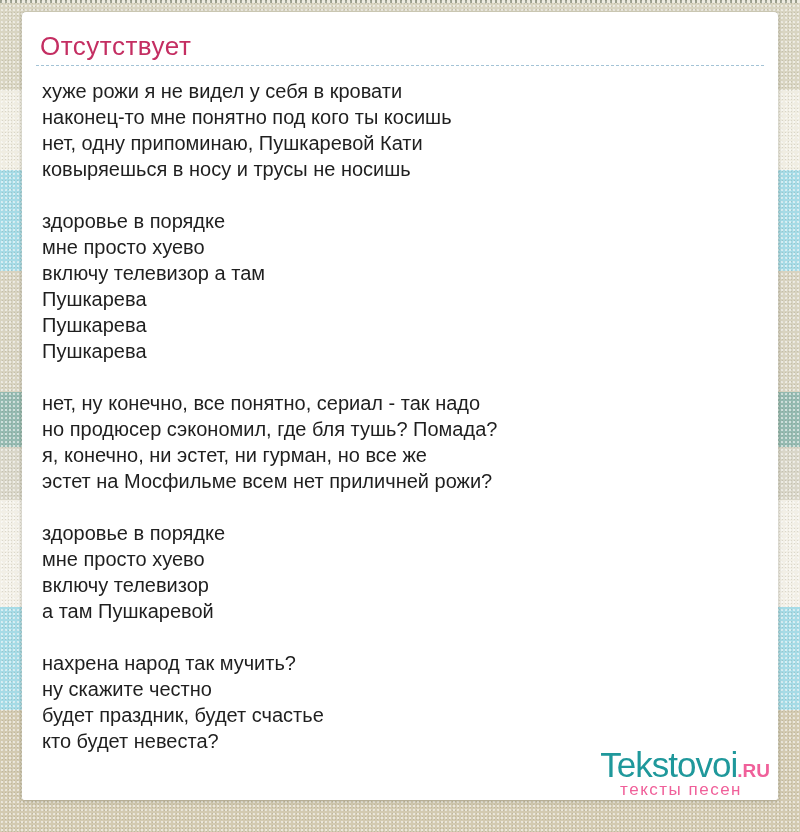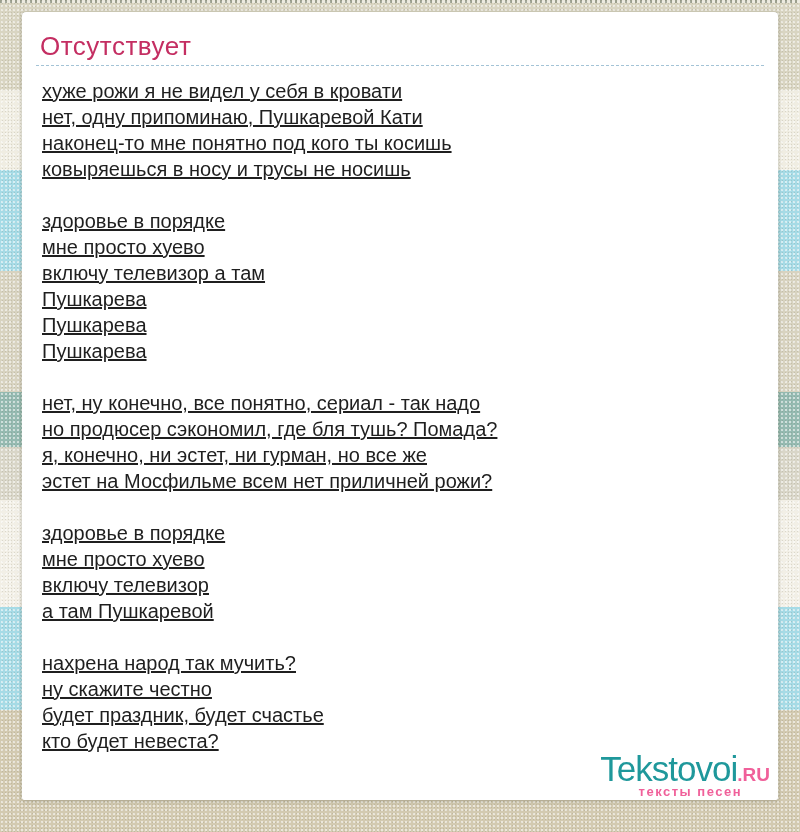--- a/index.html
+++ b/index.html
@@ -54,53 +54,53 @@
   }
   .artist-line a{color:var(--artist-link);text-decoration:none;}
   .separator{
     border:0;border-top:1px dashed var(--dash);margin:3px 0 0 -4px;
   }
   .lyrics{
     margin-top:12px;color:var(--lyrics);
     font-size:20px;line-height:26px;padding-left:2px;
   }
   .stanza{margin:0 0 26px 0;}
-  .line{white-space:nowrap;text-decoration:underline;}
+  .line{white-space:nowrap;}
   .logo{
     position:absolute;right:8px;bottom:2px;text-align:right;
     line-height:1;user-select:none;text-decoration:none;display:block;
   }
   .logo .brand{
     color:var(--logo-teal);font-size:35px;font-weight:400;letter-spacing:-1px;
   }
   .logo .tld{
     color:var(--logo-pink);font-size:19px;font-weight:700;letter-spacing:0;
   }
   .logo .tagline{
-    color:var(--logo-pink);font-size:13px;font-weight:700;
+    color:var(--logo-pink);font-size:17px;font-weight:400;
     letter-spacing:1.5px;margin-top:-1px;padding-right:28px;
   }
 </style>
 </head>
 <body>
 
 <div class="bg"></div>
 <div class="top-dotted"></div>
 
 <div class="card">
   <h1 class="page-title">Отсутствует</h1>
 
 
   <hr class="separator">
 
   <div class="lyrics">
       <div class="stanza">
         <div class="line">хуже рожи я не видел у себя в кровати</div>
+        <div class="line">наконец-то мне понятно под кого ты косишь</div>
         <div class="line">нет, одну припоминаю, Пушкаревой Кати</div>
-        <div class="line">наконец-то мне понятно под кого ты косишь</div>
         <div class="line">ковыряешься в носу и трусы не носишь</div>
       </div>
       <div class="stanza">
         <div class="line">здоровье в порядке</div>
         <div class="line">мне просто хуево</div>
         <div class="line">включу телевизор а там</div>
         <div class="line">Пушкарева</div>
         <div class="line">Пушкарева</div>
         <div class="line">Пушкарева</div>
       </div>

